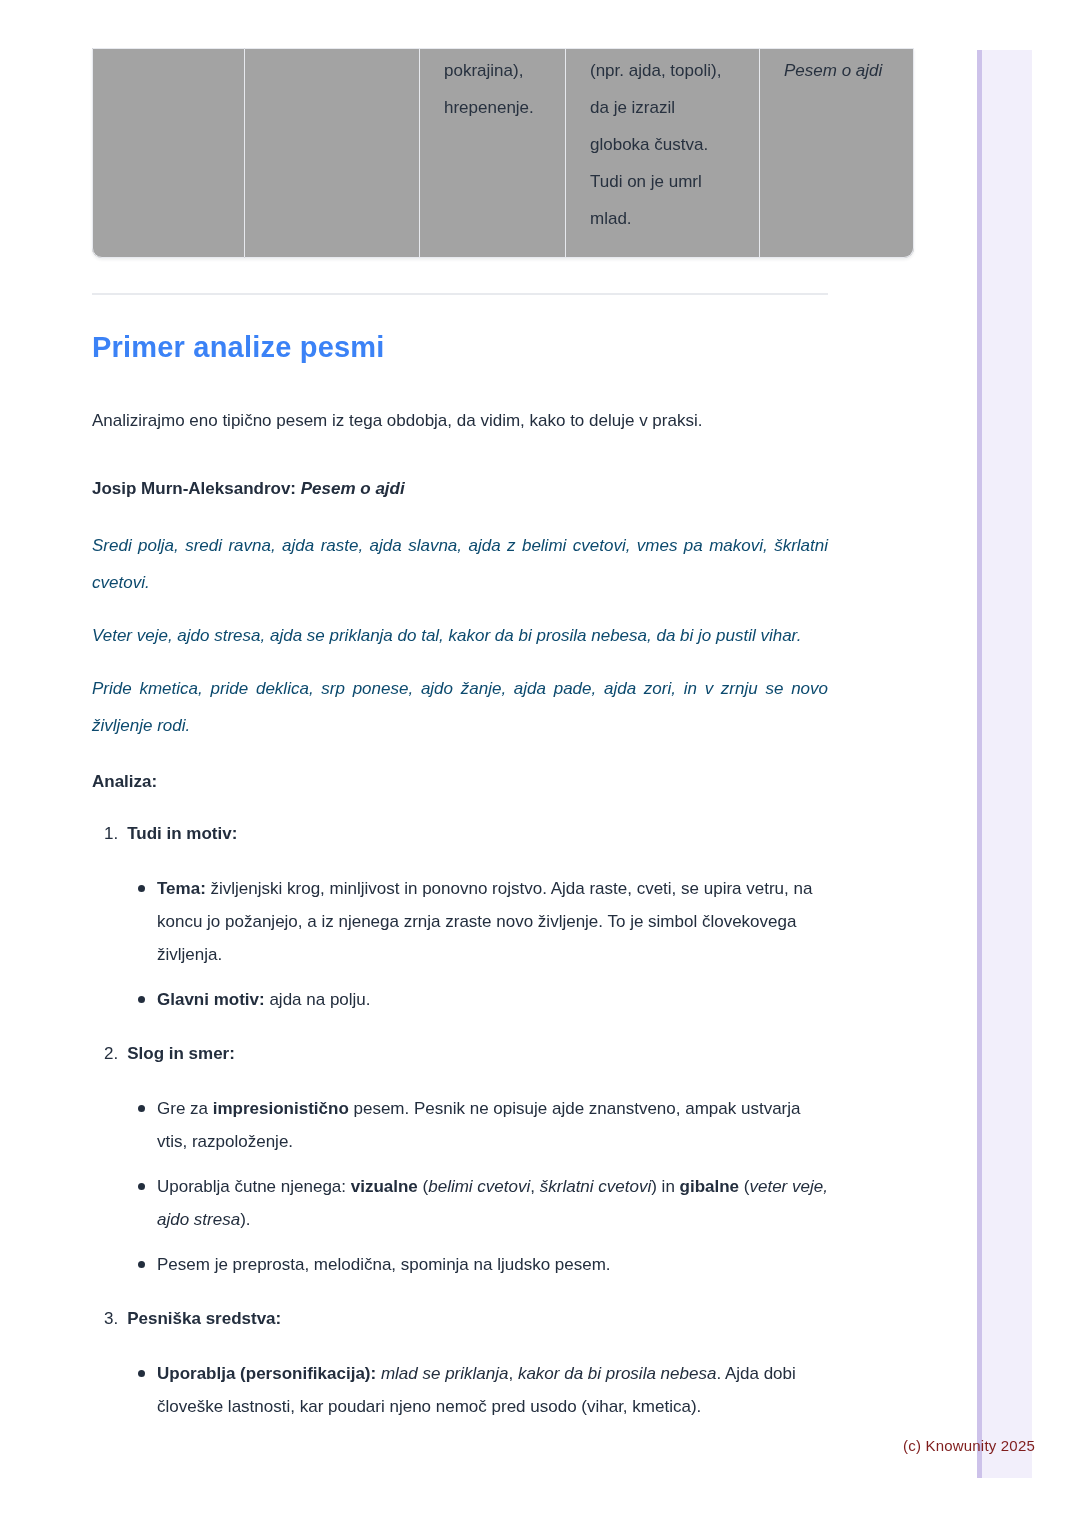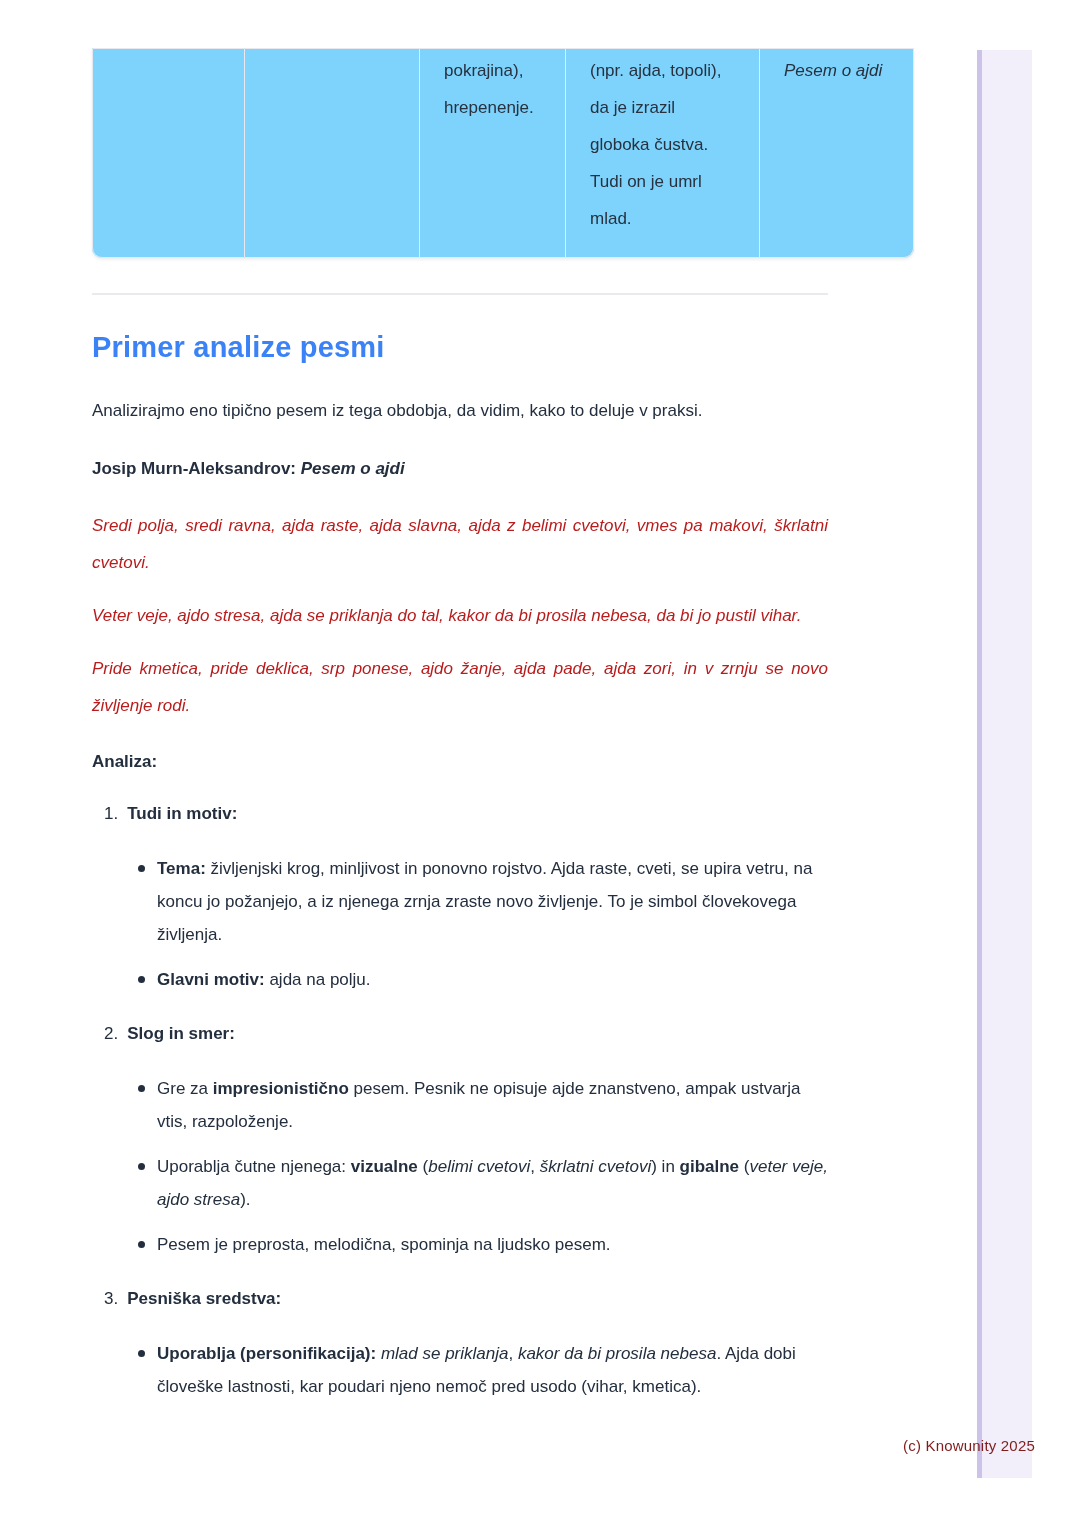--- a/index.html
+++ b/index.html
@@ -27,21 +27,21 @@
   
   .content{
     position:absolute;left:92px;top:0;width:736px;z-index:2;
     font-size:17px;line-height:28px;color:#232e3e;
   }
 
   
   table.cont{
     width:822px;table-layout:fixed;margin-top:48px;
     border-collapse:separate;border-spacing:0;
-    background:#7dd3fc;height:184px;
+    background:#a3a3a3;height:184px;
     border-radius:0 0 10px 10px;
     box-shadow:0 2px 3px rgba(16,24,40,.07);
   }
   table.cont td{
     vertical-align:top;
     padding:3px 24px 20px 24px;
     border-top:1px solid #e7e9ee;
     border-bottom:1px solid #e7e9ee;
     border-right:1px solid #e7e9ee;
     font-size:17px;line-height:37px;color:#27313f;
@@ -54,27 +54,27 @@
   
   .divider{margin-top:35px;width:736px;height:0;border-top:2px solid #e8eaee;}
 
   
   h2.title{
     margin:32px 0 0 0;font-size:29px;line-height:40px;font-weight:700;
     color:#3b82f6;letter-spacing:.2px;
   }
 
   p{margin:0;}
-  .mt26{margin-top:30px;}
+  .mt26{margin-top:40px;}
   .b{font-weight:700;}
   .i{font-style:italic;}
 
   
   p.poem{
-    font-style:italic;text-align:justify;line-height:37px;color:#b91c1c;
+    font-style:italic;text-align:justify;line-height:37px;color:#0c4a6e;
   }
   p.poem.first{margin-top:24px;}
   p.poem + p.poem{margin-top:16px;}
 
   .analysis-label{margin-top:24px;font-weight:700;}
 
   
   .num-item-header{margin-top:24px;padding-left:12px;line-height:28px;}
   .num-item-header .num{display:inline-block;margin-right:9px;font-weight:400;}
   .num-item-header .ttl{font-weight:700;}

